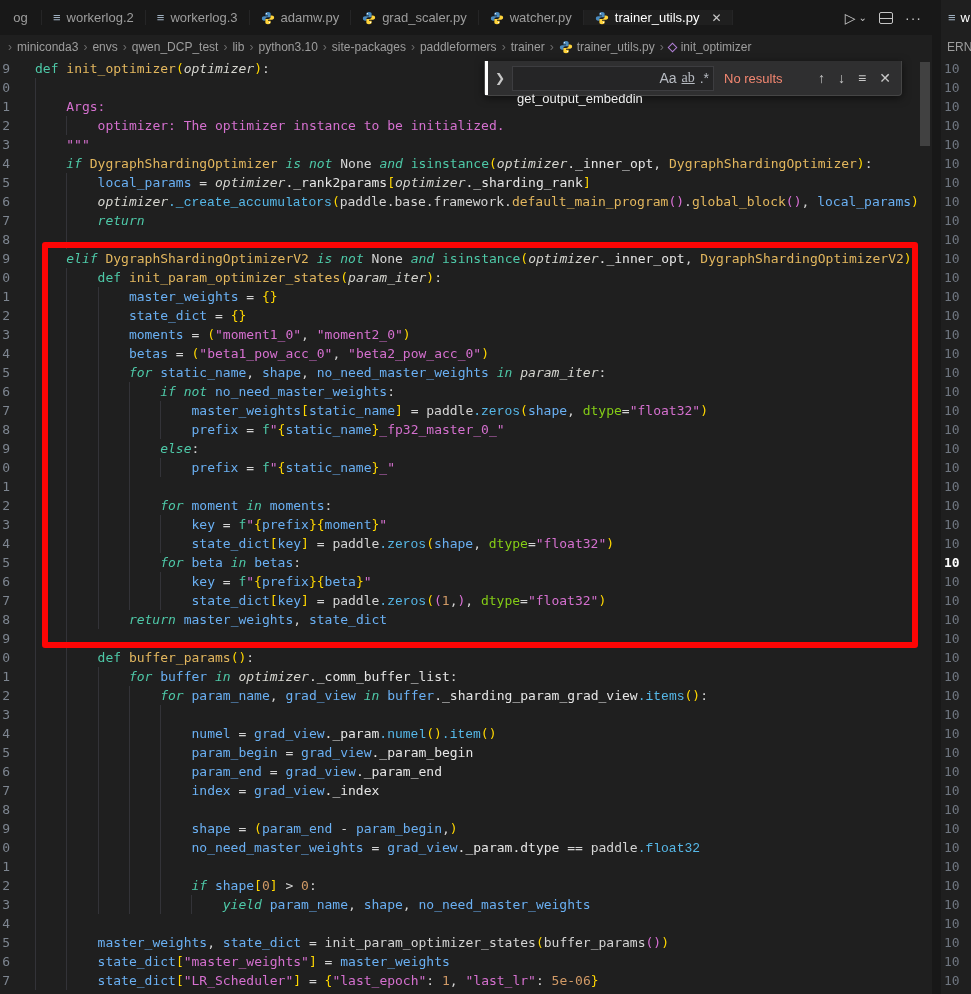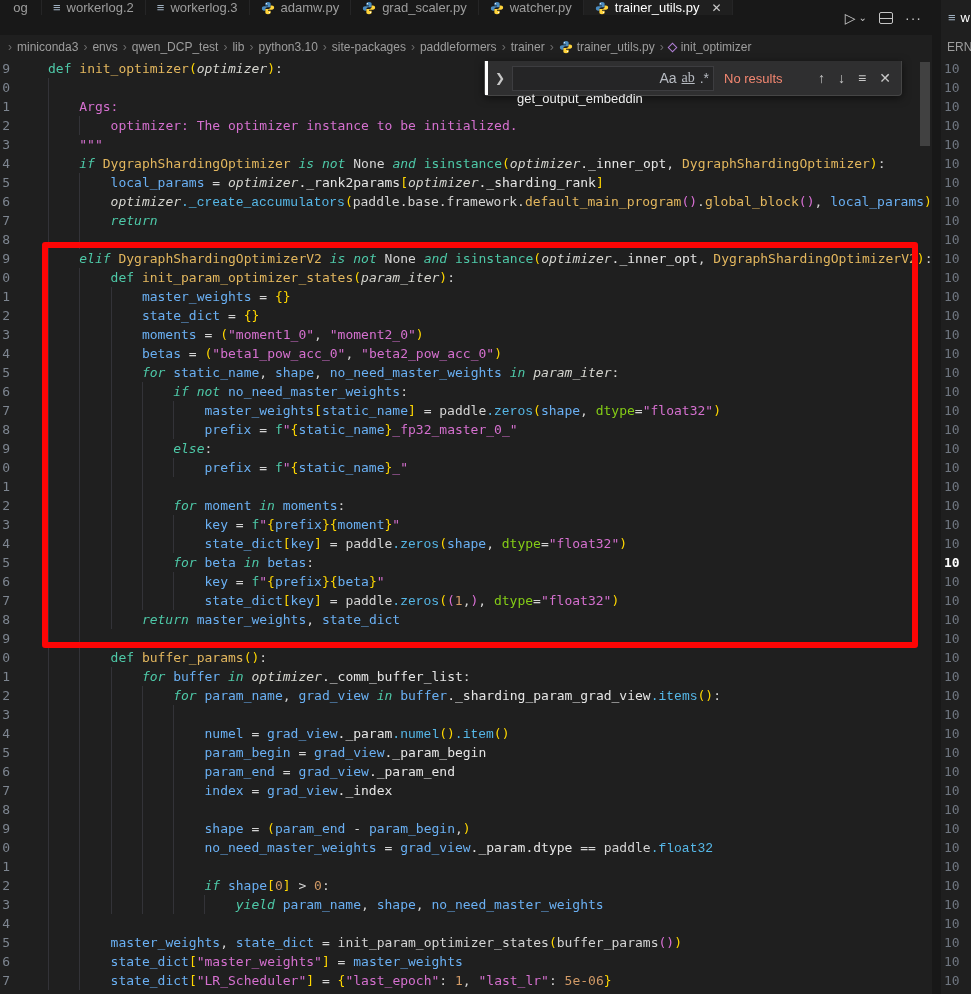--- a/index.html
+++ b/index.html
@@ -2,21 +2,21 @@
 <html><head>
 <meta charset="utf-8">
 <style>
   * { margin:0; padding:0; box-sizing:border-box; }
   html,body { width:971px; height:994px; overflow:hidden; background:#1f1f1f; }
   #app { position:relative; width:971px; height:994px; background:#1f1f1f;
          font-family:"Liberation Sans", sans-serif; color:#d4d4d4; }
 
   
   .tabbar { position:absolute; left:0; top:0; width:971px; height:35px;
-            background:#181818; display:flex; align-items:flex-start; }
+            background:#181818; display:flex; align-items:center; }
   .tab { display:flex; align-items:center; gap:6px; padding:0 11px;
          font-size:13px; color:#9d9d9d; background:#181818;
          border-right:1px solid #252526; white-space:nowrap; cursor:pointer; }
   .tab.partial { width:42px; justify-content:center; overflow:hidden; }
   .tab.active { background:#1f1f1f; color:#ffffff; }
   .tab .close { margin-left:6px; font-size:12px; color:#cccccc; }
   .listicon { color:#9fb0c0; font-size:13px; line-height:1; }
   .pyicon svg { width:14px; height:14px; display:block; }
   .tab-actions { position:absolute; right:41px; top:0; height:35px;
                  display:flex; align-items:center; gap:12px; padding-right:8px;
@@ -47,21 +47,21 @@
   .crumbs .item { display:flex; align-items:center; gap:4px; cursor:pointer; }
   .methodicon { width:7px; height:7px; border:1.5px solid #b180d7; transform:rotate(45deg);
                 display:inline-block; margin-right:1px; }
 
   
   .editor { position:absolute; left:0; top:59px; width:932px; height:935px; }
   .lrow { position:relative; height:19px; line-height:19px; white-space:pre;
           font-family:"DejaVu Sans Mono", monospace; font-size:13px; }
   .ln { position:absolute; left:0; top:0; width:10px; text-align:right;
         color:#7d8590; font-family:"DejaVu Sans Mono", monospace; font-size:13px; }
-  .src { position:absolute; left:35px; top:0;margin-left:13px; }
+  .src { position:absolute; left:35px; top:0; }
   .ig { display:inline-block; width:4ch; height:19px; vertical-align:top;
         border-left:1px solid #333338; }
   .tk-k { color:#4ec9a8; font-style:italic; }
   .tk-d { color:#4ec9a8; }
   .tk-f { color:#e3b75e; }
   .tk-v { color:#6ab0f3; }
   .tk-r { color:#e5e5e5; }
   .tk-m { color:#56b8e8;font-family:Liberation Mono, monospace; }
   .tk-o { color:#d6d6d0; font-style:italic; }
   .tk-p { color:#d4d4d4; }

